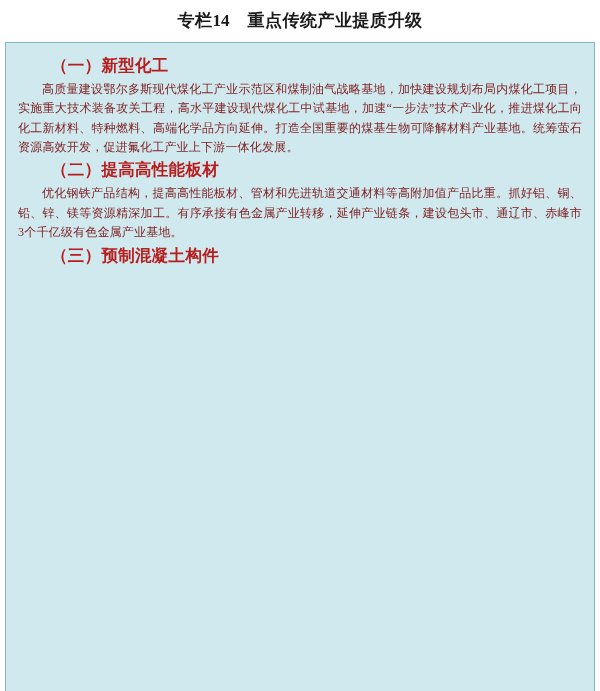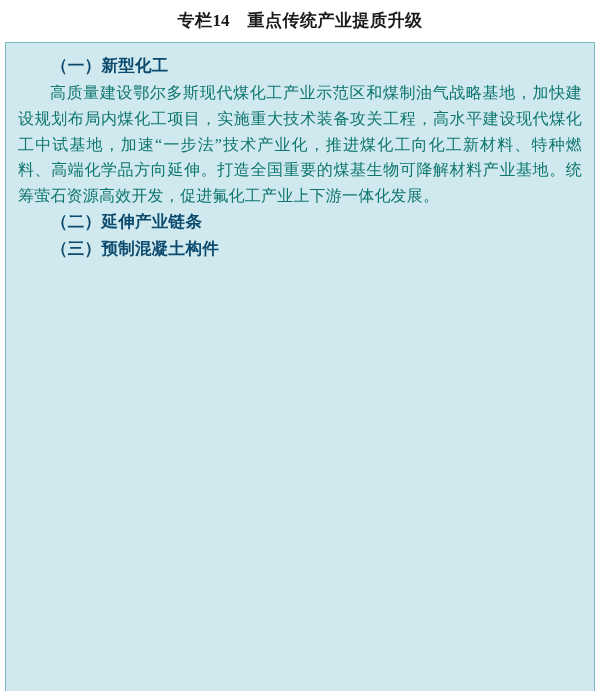--- a/index.html
+++ b/index.html
@@ -40,30 +40,30 @@
     background: #cfe9ef;
     border: 1px solid #7fb8c4;
     height: 650px;
     box-sizing: border-box;
     padding: 10px 12px 0 12px;
     overflow: hidden;
   }
   .sec-head {
     font-size: 16.5px;
     font-weight: bold;
-    color: #0c4a6e;
+    color: #b91c1c;
     text-indent: 2em;
     line-height: 1.62;
     margin: 0;
     padding: 0;
     letter-spacing: 0.3px;
   }
   .para {
-    font-size: 16px;
-    color: #0f766e;
+    font-size: 12px;
+    color: #7f1d1d;
     line-height: 1.62;
     margin: 0;
     padding: 0;
     text-indent: 2em;
     text-align: justify;
     text-justify: inter-ideograph;
     letter-spacing: 0.2px;
   }
 </style>
 </head>
@@ -73,20 +73,21 @@
 
   <div class="box-title">
     <span>专栏</span><span class="num">14</span><span class="gap"></span><span>重点传统产业提质升级</span>
   </div>
 
   <div class="box-body">
 
     <div class="sec-head">（一）新型化工</div>
     <div class="para">高质量建设鄂尔多斯现代煤化工产业示范区和煤制油气战略基地，加快建设规划布局内煤化工项目，实施重大技术装备攻关工程，高水平建设现代煤化工中试基地，加速“一步法”技术产业化，推进煤化工向化工新材料、特种燃料、高端化学品方向延伸。打造全国重要的煤基生物可降解材料产业基地。统筹萤石资源高效开发，促进氟化工产业上下游一体化发展。</div>
 
-    <div class="sec-head">（二）延伸产业链条</div>
+    <div class="sec-head">（二）提高高性能板材</div>
+    <div class="para">优化钢铁产品结构，提高高性能板材、管材和先进轨道交通材料等高附加值产品比重。抓好铝、铜、铅、锌、镁等资源精深加工。有序承接有色金属产业转移，延伸产业链条，建设包头市、通辽市、赤峰市3个千亿级有色金属产业基地。</div>
 
     <div class="sec-head">（三）预制混凝土构件</div>
 
 
   </div>
 
 </div>
 
 </body></html>

